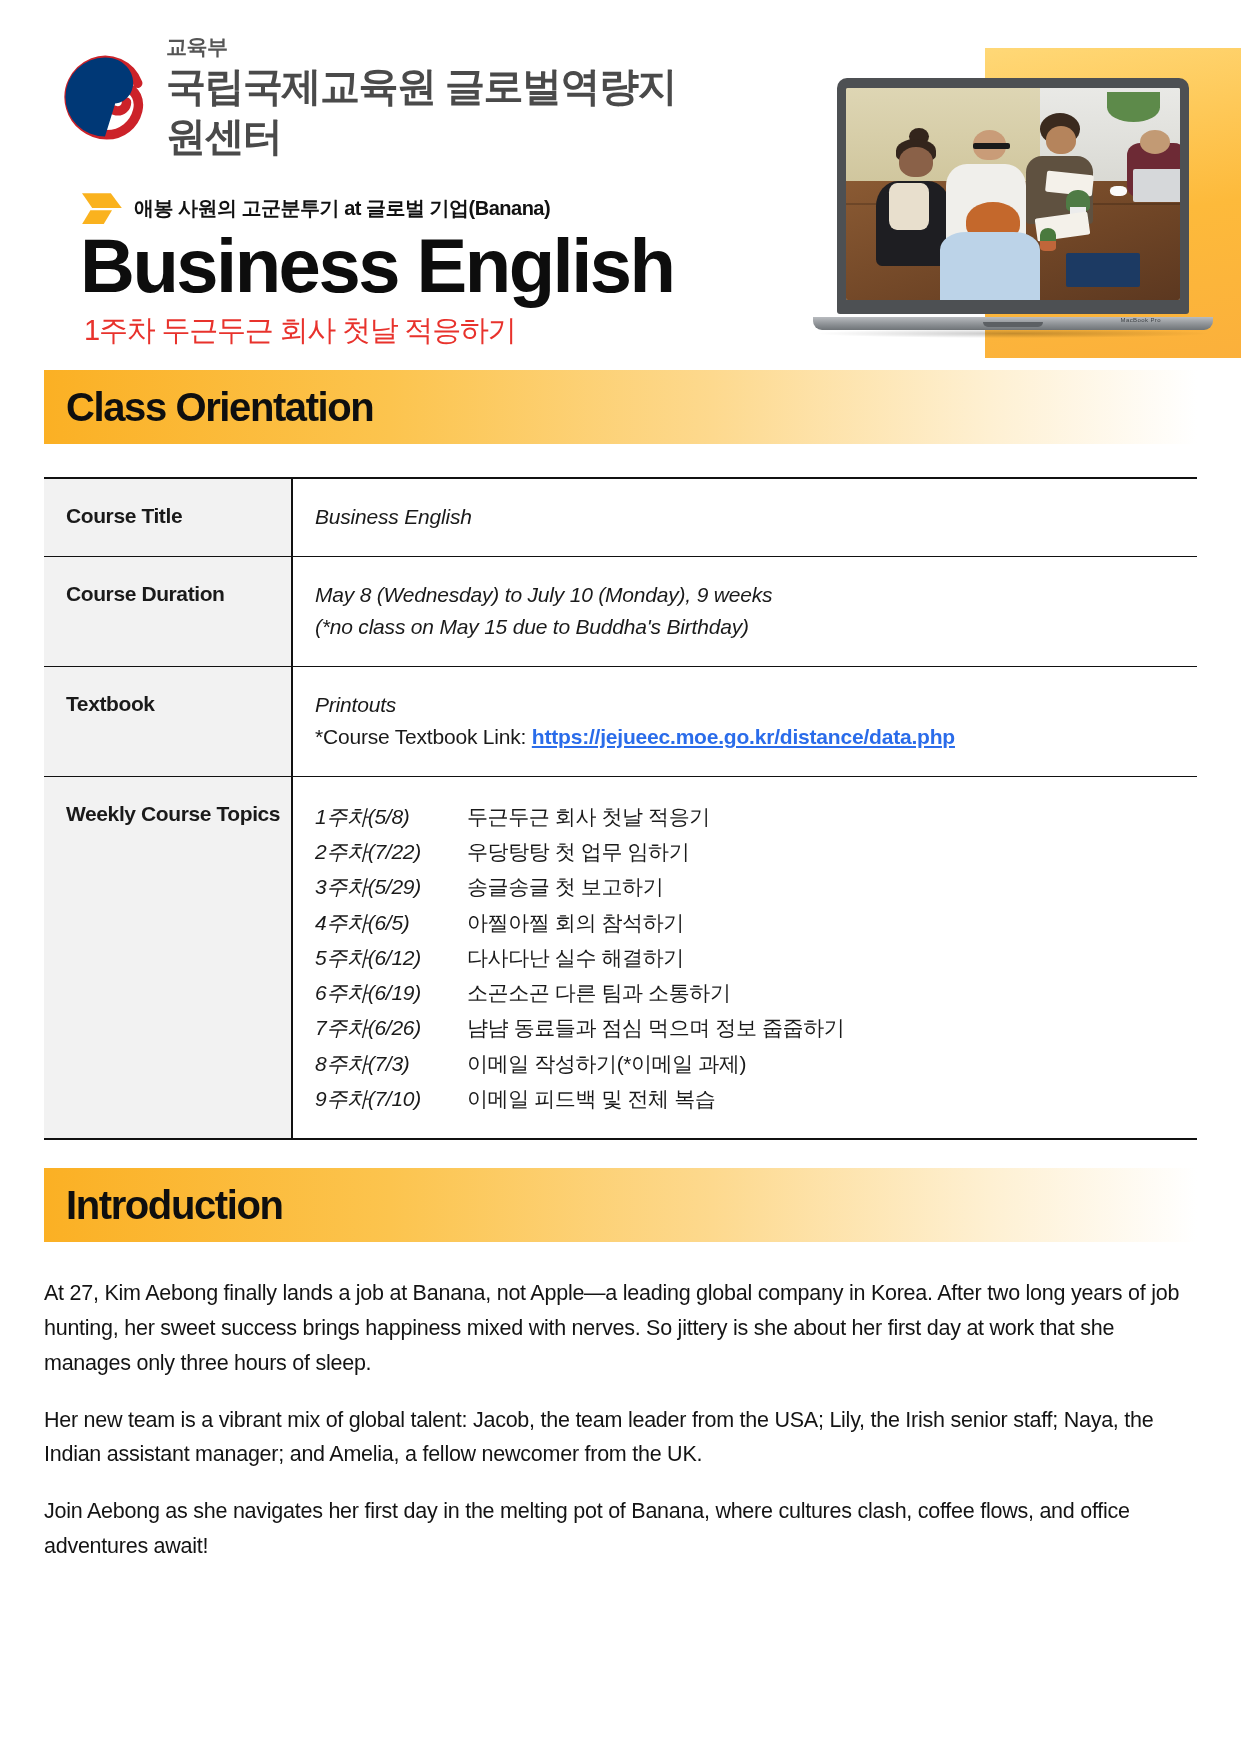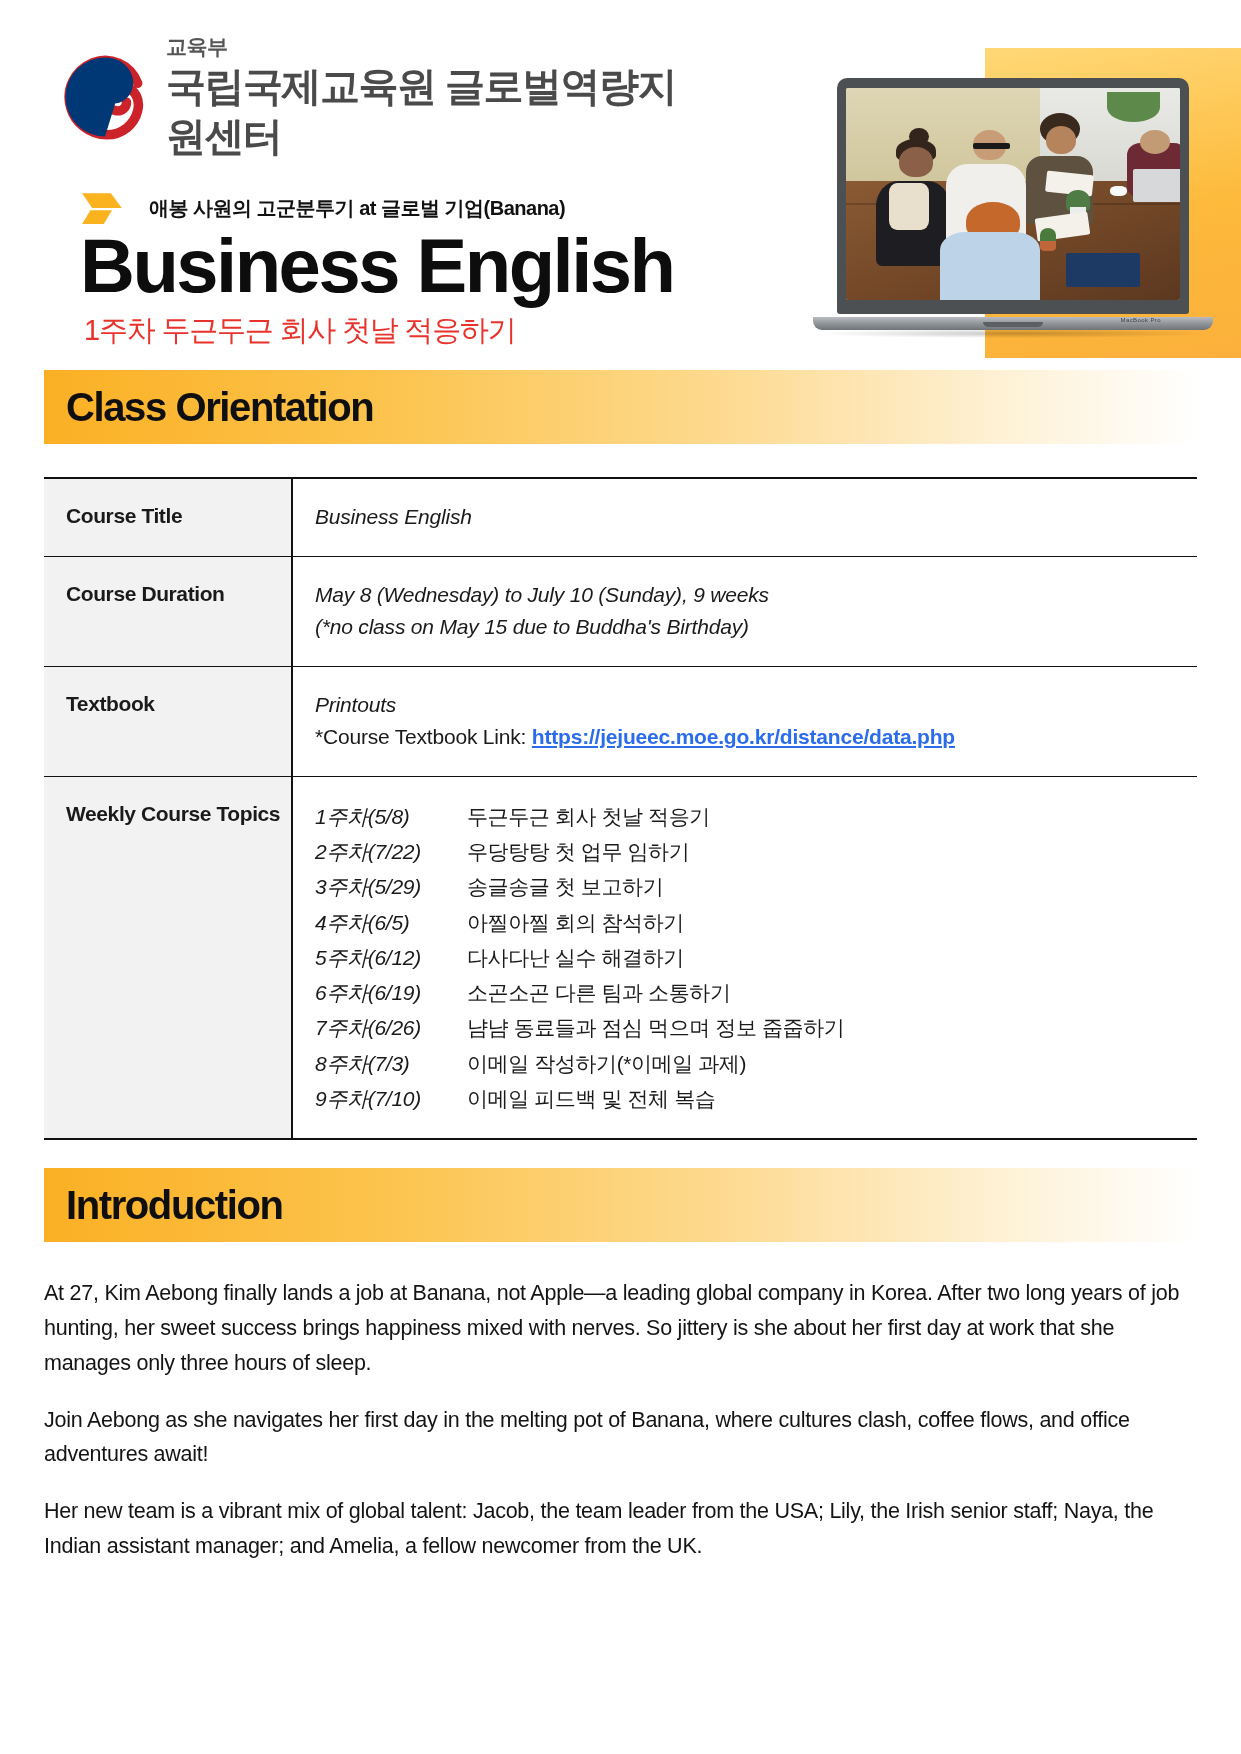--- a/index.html
+++ b/index.html
@@ -55,21 +55,21 @@
     font-weight: 700;
     color: #4a4a4a;
     letter-spacing: -1.5px;
     line-height: 1.25;
     margin-top: 2px;
   }
 
   .subtitle-row {
     display: flex;
     align-items: center;
-    gap: 27px;
+    gap: 12px;
     margin-top: 30px;
     margin-left: 20px;
   }
   .chev-mark {
     width: 40px;
     height: 34px;
     flex: 0 0 40px;
     position: relative;
   }
   .chev-mark .c1, .chev-mark .c2 {
@@ -388,21 +388,21 @@
     <tr>
       <td class="lbl">Course Title</td>
       <td class="val">
         <div class="it">Business English</div>
       </td>
     </tr>
 
     <tr>
       <td class="lbl">Course Duration</td>
       <td class="val">
-        <div class="it">May 8 (Wednesday) to July 10 (Sunday), 9 weeks</div>
+        <div class="it">May 8 (Wednesday) to July 10 (Monday), 9 weeks</div>
         <div class="it">(*no class on May 15 due to Buddha's Birthday)</div>
       </td>
     </tr>
 
     <tr>
       <td class="lbl">Textbook</td>
       <td class="val">
         <div class="it">Printouts</div>
         <div><span>*Course Textbook Link: </span><a class="link" href="#">https://jejueec.moe.go.kr/distance/data.php</a></div>
       </td>
@@ -453,15 +453,15 @@
     </tr>
   </tbody>
 </table>
 
 <div class="band" style="margin-top:28px;">
   <div class="band-title">Introduction</div>
 </div>
 
 <div class="intro-body">
   <p>At 27, Kim Aebong finally lands a job at Banana, not Apple—a leading global company in Korea. After two long years of job hunting, her sweet success brings happiness mixed with nerves. So jittery is she about her first day at work that she manages only three hours of sleep.</p>
+  <p>Her new team is a vibrant mix of global talent: Jacob, the team leader from the USA; Lily, the Irish senior staff; Naya, the Indian assistant manager; and Amelia, a fellow newcomer from the UK.</p>
   <p>Join Aebong as she navigates her first day in the melting pot of Banana, where cultures clash, coffee flows, and office adventures await!</p>
-  <p>Her new team is a vibrant mix of global talent: Jacob, the team leader from the USA; Lily, the Irish senior staff; Naya, the Indian assistant manager; and Amelia, a fellow newcomer from the UK.</p>
 </div>
 
 </body></html>

